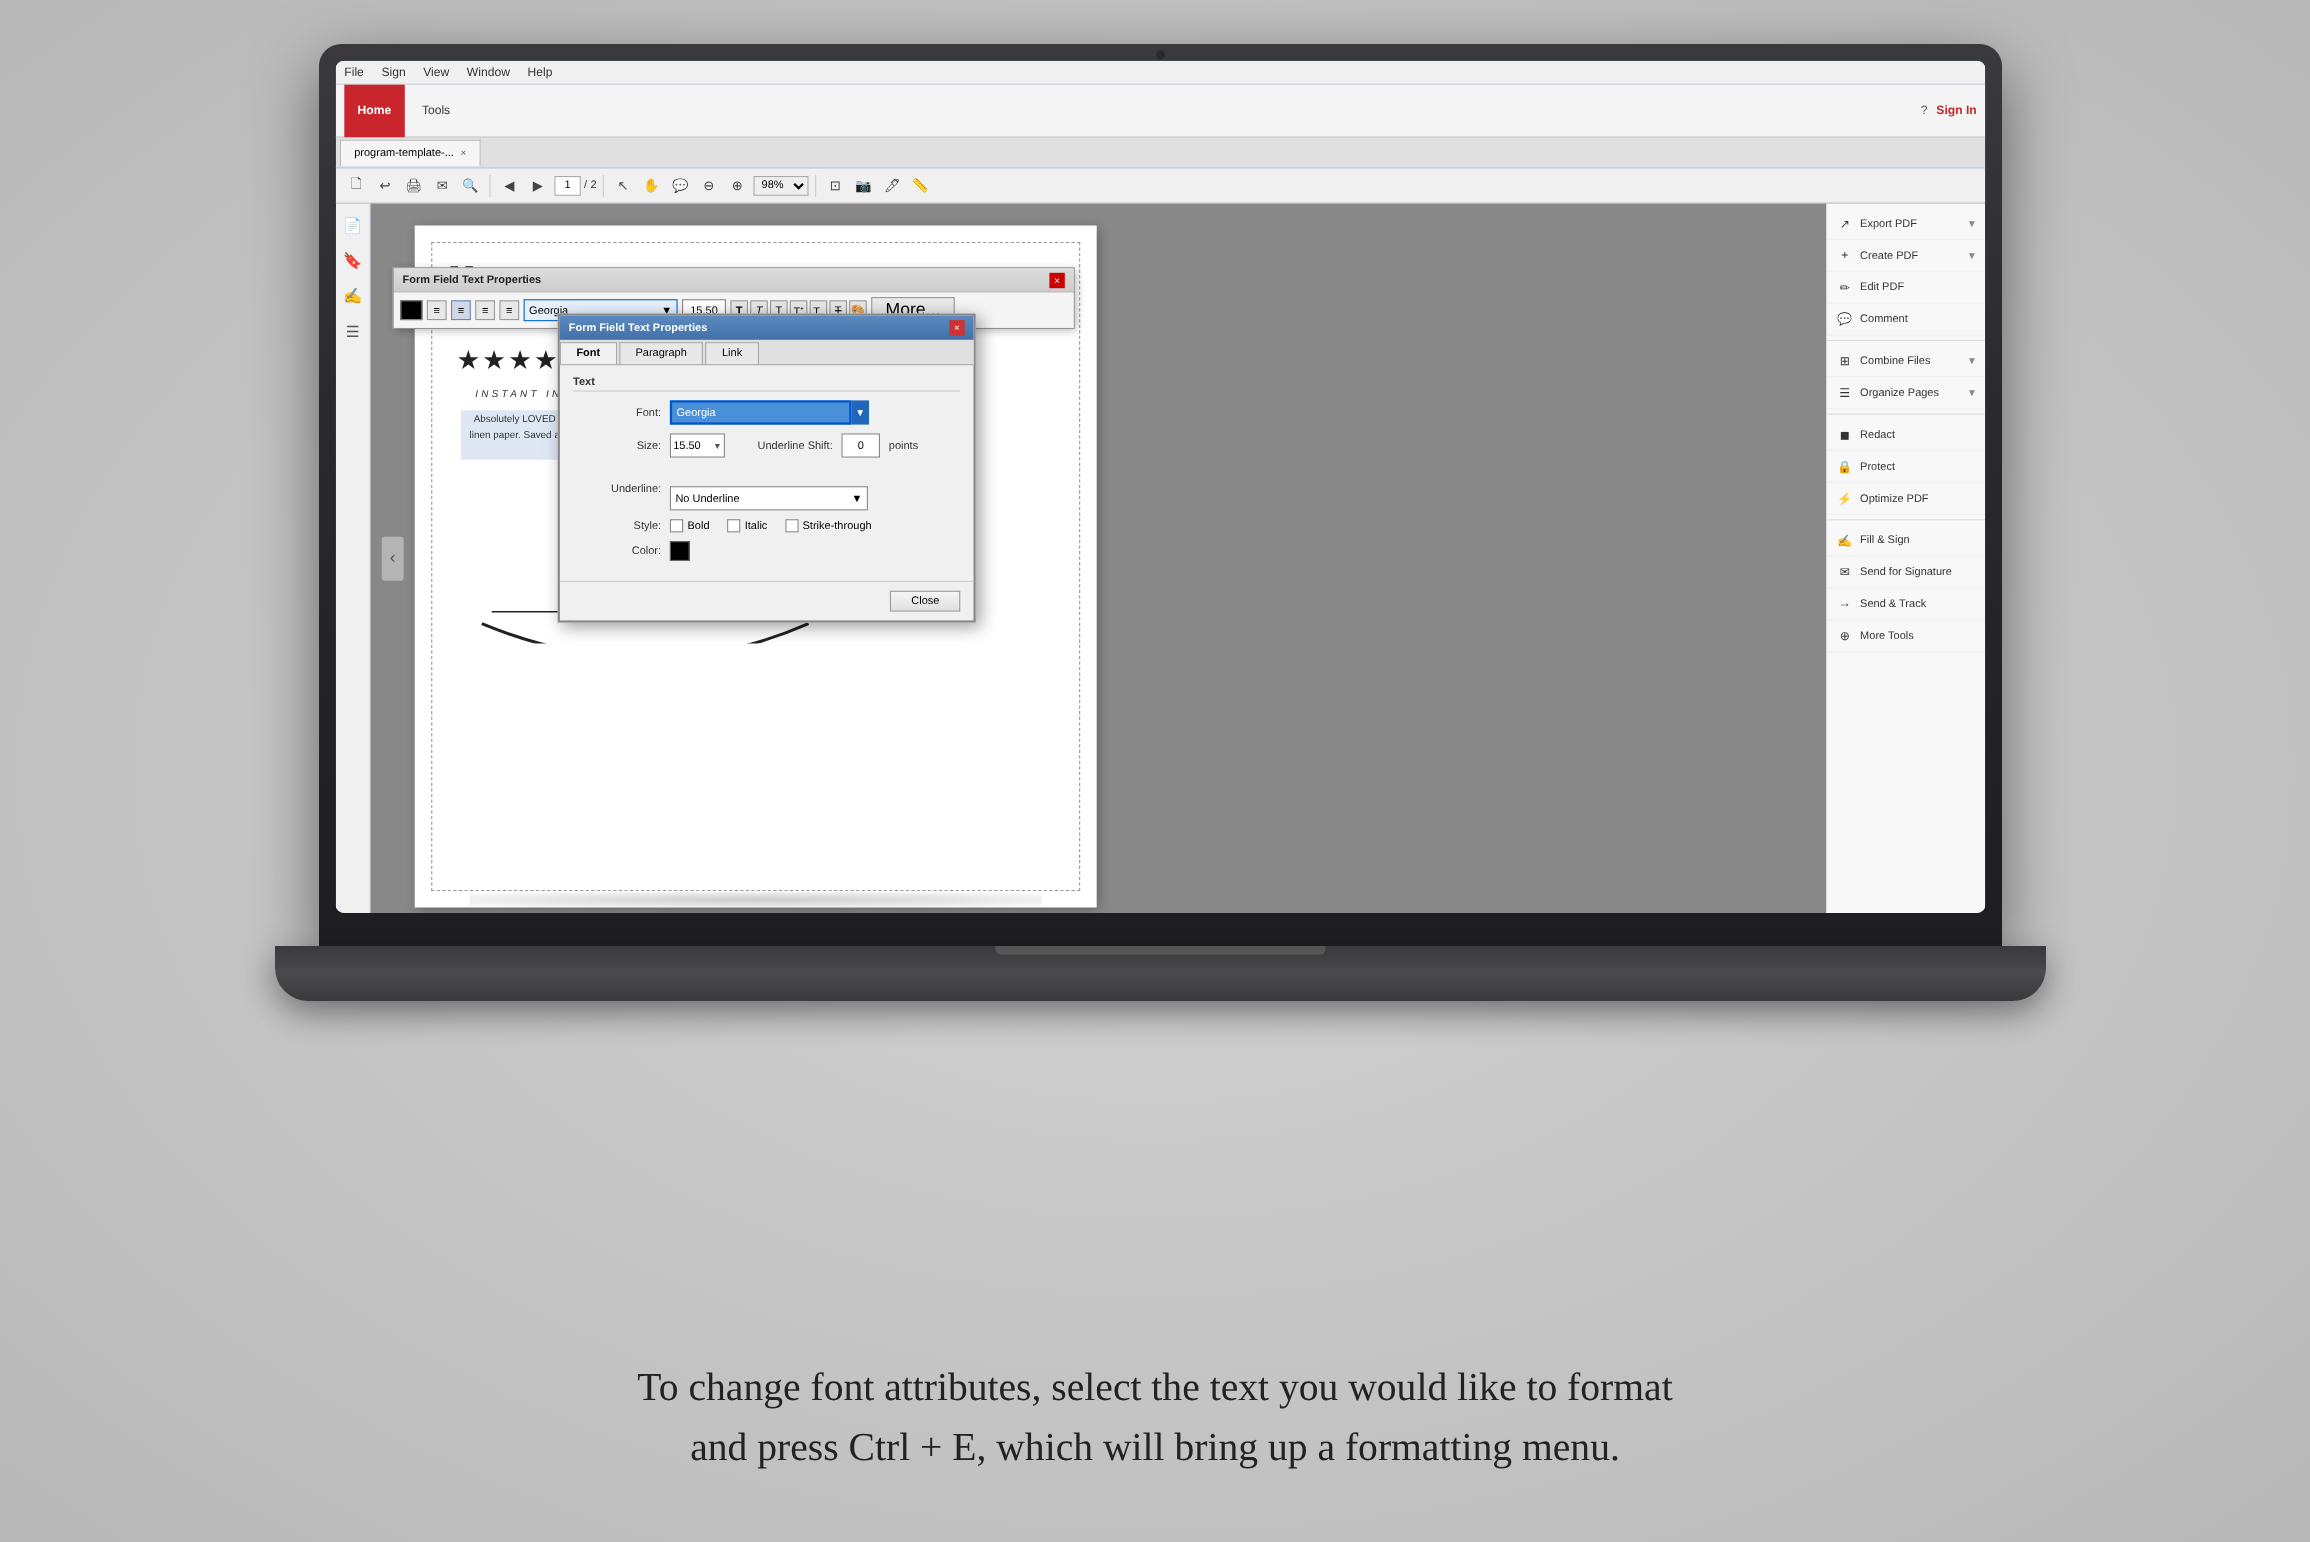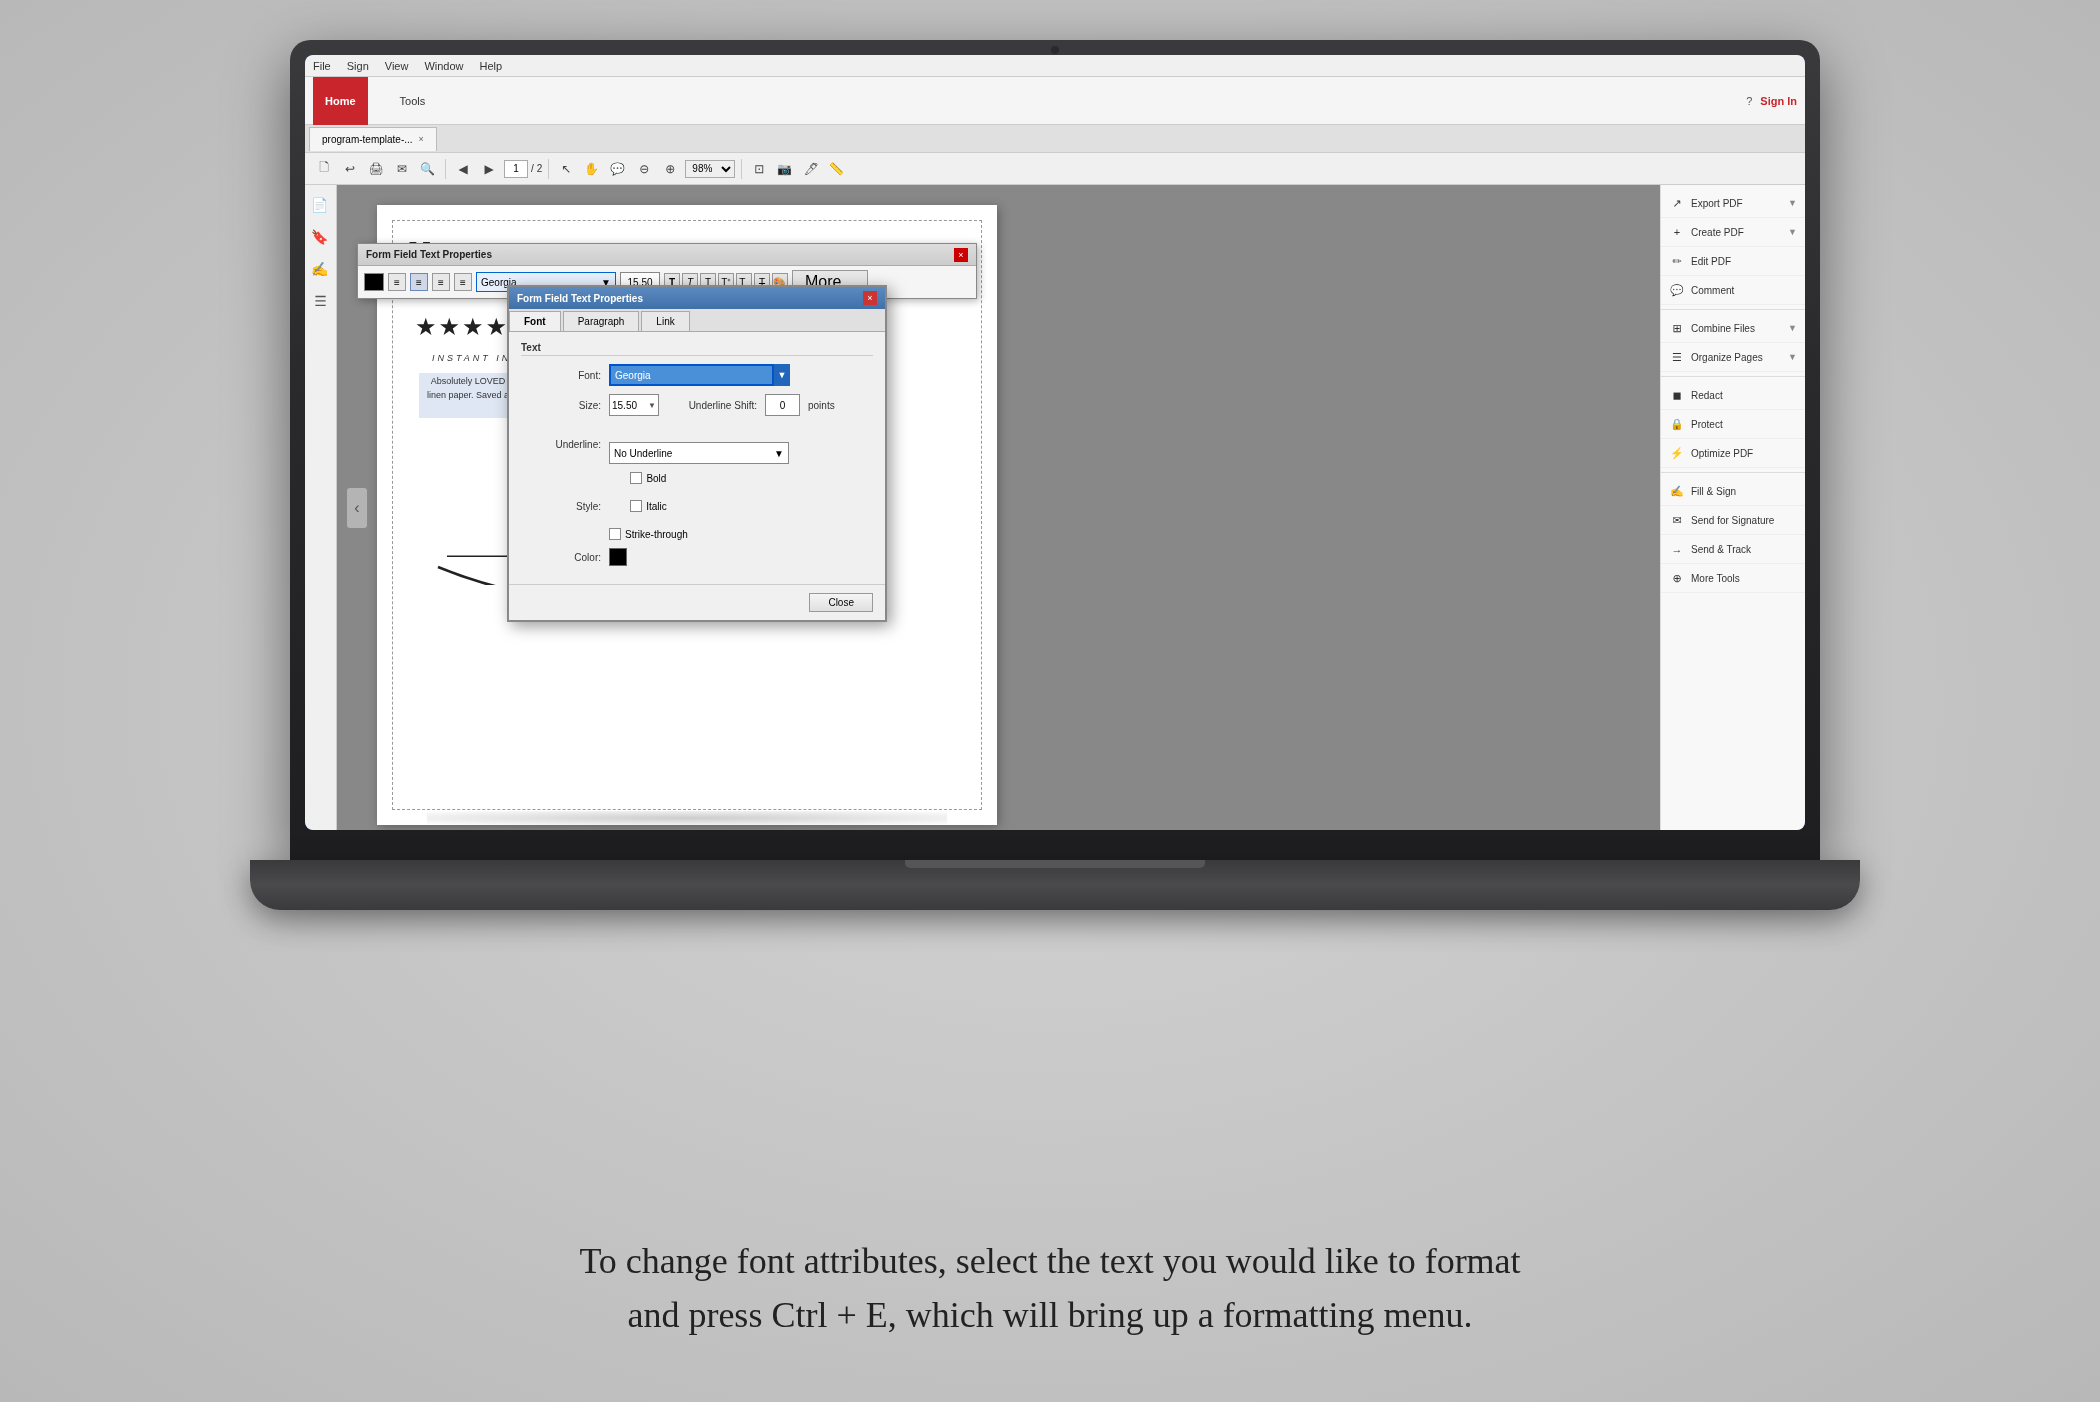--- a/index.html
+++ b/index.html
@@ -121,21 +121,21 @@
     }
 
     
     .ribbon {
       height: 48px;
       background: #f5f5f5;
       border-bottom: 1px solid #ccc;
       display: flex;
       align-items: center;
       padding: 0 8px;
-      gap: 20px;
+      gap: 4px;
     }
     .ribbon-home-tab {
       background: #c8262c;
       color: white;
       padding: 2px 12px;
       font-size: 11px;
       font-weight: bold;
       height: 48px;
       display: flex;
       align-items: center;
@@ -573,21 +573,20 @@
       padding: 0 4px;
       display: flex;
       align-items: center;
       justify-content: space-between;
       margin-top: 18px;
     }
     .checkbox-group {
       display: flex;
       gap: 16px;
       align-items: center;
-      flex-direction: column;
     }
     .checkbox-item {
       display: flex;
       align-items: center;
       gap: 4px;
       font-size: 10px;
     }
     .checkbox-box {
       width: 12px;
       height: 12px;

